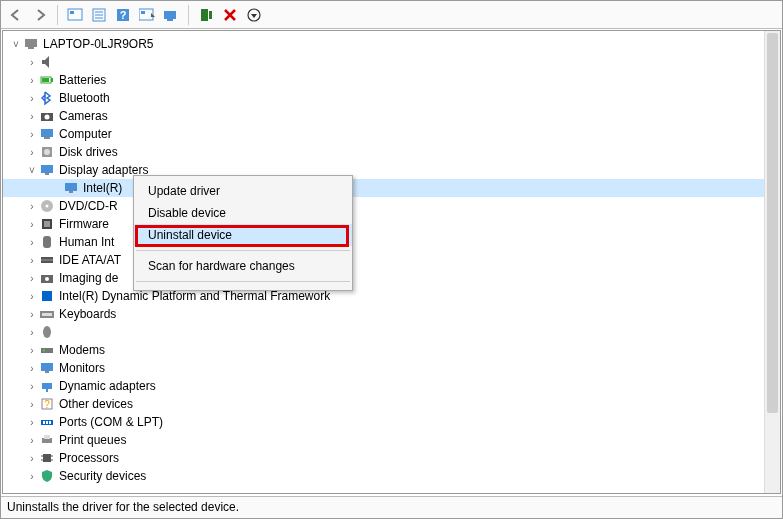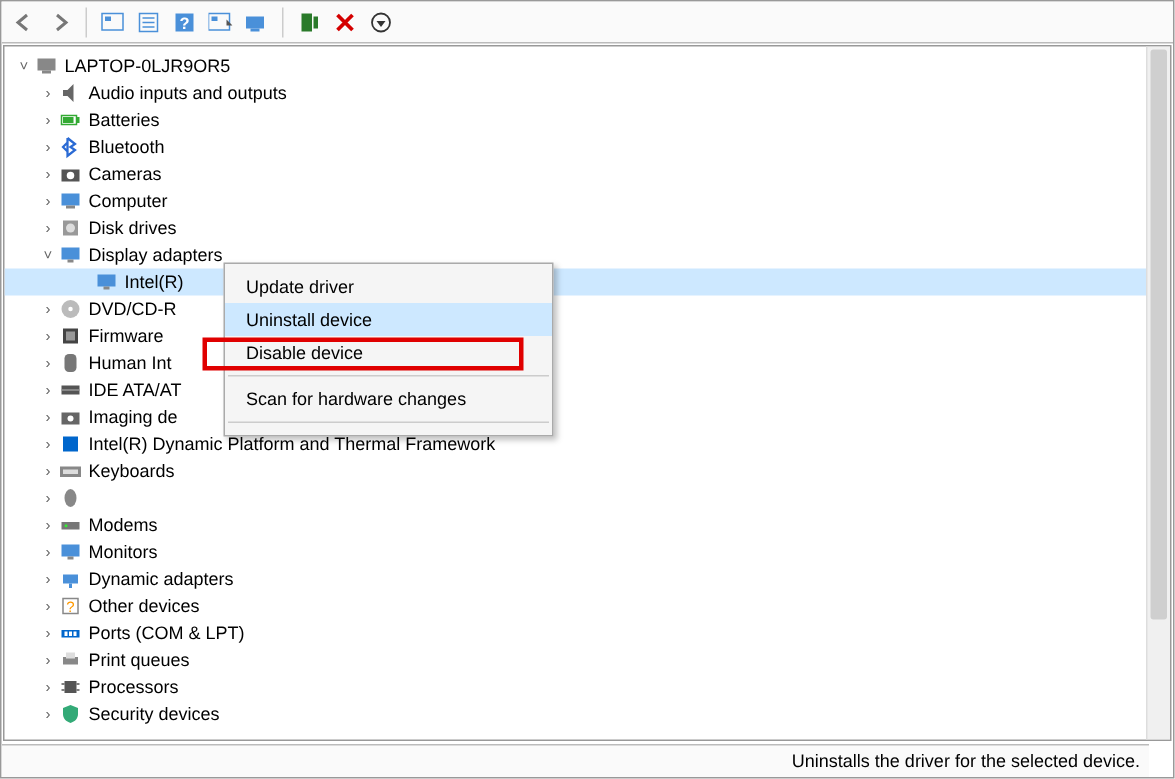--- a/index.html
+++ b/index.html
@@ -56,29 +56,28 @@
     cursor:default;
   }
   .twist { width:14px; text-align:center; color:#666; font-size:10px; }
   .icon { width:16px; height:16px; margin-right:4px; display:flex;align-items:center;justify-content:center;}
   .lbl { }
   .sel { background:#cde8ff; }
   .indent0 { padding-left:6px; }
   .indent1 { padding-left:22px; }
   .indent2 { padding-left:46px; }
   .statusbar {
-    position:absolute; bottom:0; left:0; right:16px; height:22px;
+    position:absolute; bottom:0; left:0; right:0; height:22px;
     border-top:1px solid #bbb;
     padding:3px 6px;
     background:#fafafa;
-    text-align:right;
   }
   .ctxmenu {
     position:absolute;
-    left:148px; top:174px;
+    left:132px; top:174px;
     width:220px;
     background:#f5f5f5;
     border:1px solid #aaa;
     box-shadow:2px 2px 4px rgba(0,0,0,.25);
     padding:4px 0;
     font-size:12px;
     z-index:10;
   }
   .ctxitem {
     padding:4px 14px;
@@ -174,21 +173,20 @@
         </span>
         <span class="lbl">LAPTOP-0LJR9OR5</span>
       </div>
       <div class="node indent1">
         <span class="twist">›</span>
         <span class="icon">
           <svg width="16" height="16" viewBox="0 0 16 16">
             <path d="M3 6h3l4-4v12l-4-4H3z" fill="#666"></path>
           </svg>
         </span>
-        <span class="lbl">Audio inputs and outputs</span>
       </div>
       <div class="node indent1">
         <span class="twist">›</span>
         <span class="icon">
           <svg width="16" height="16" viewBox="0 0 16 16">
             <rect x="2" y="5" width="10" height="6" fill="none" stroke="#3a3"></rect>
             <rect x="12" y="6" width="2" height="4" fill="#3a3"></rect>
             <rect x="3" y="6" width="7" height="4" fill="#3a3"></rect>
           </svg>
         </span>
@@ -414,22 +412,22 @@
         <span class="lbl">Security devices</span>
       </div>
     </div>
   <div class="scrollbar">
       <div class="thumb"></div>
     </div>
 </div>
 
 <div class="ctxmenu" id="ctxmenu">
     <div class="ctxitem">Update driver</div>
+    <div class="ctxitem">Disable device</div>
     <div class="ctxitem hover">Uninstall device</div>
-    <div class="ctxitem">Disable device</div>
     <div class="ctxsep"></div>
     <div class="ctxitem">Scan for hardware changes</div>
     <div class="ctxsep"></div>
   </div>
 
 <div class="highlight-box" style="left:134px; top:224px; width:214px; height:22px;"></div>
 
 <div class="statusbar">
   <span>Uninstalls the driver for the selected device.</span>
 </div>

